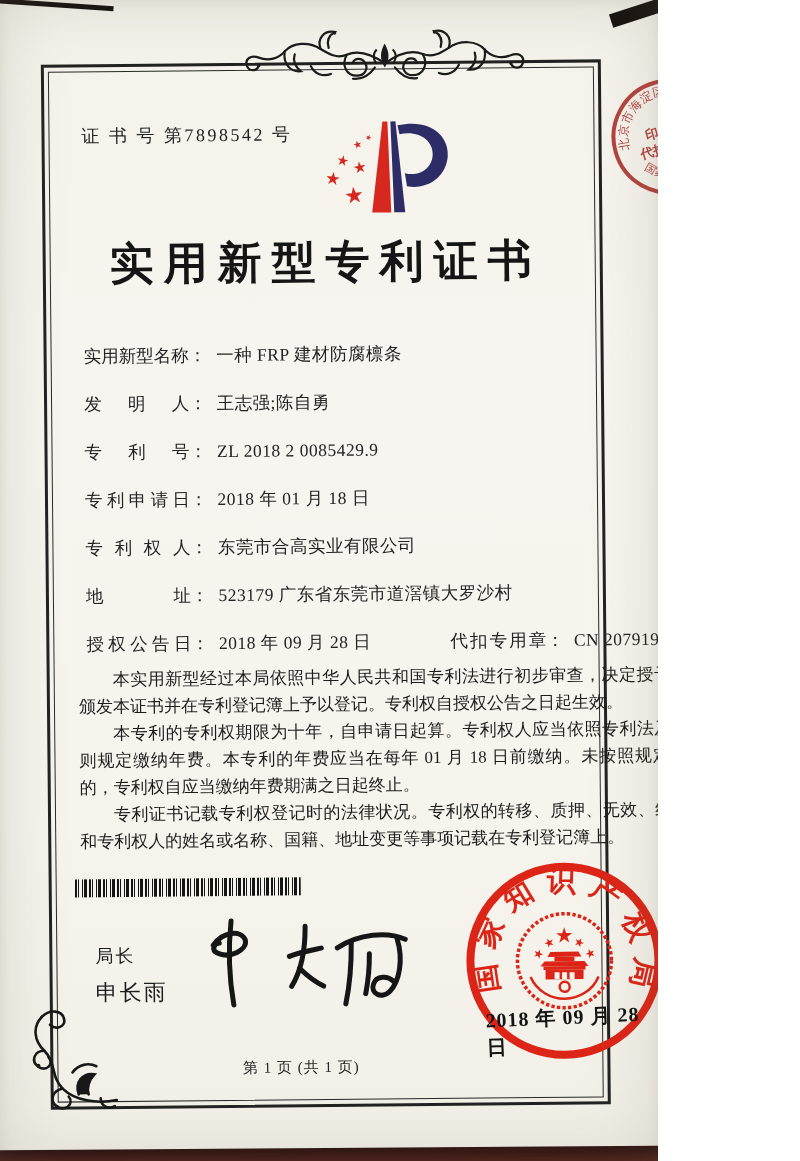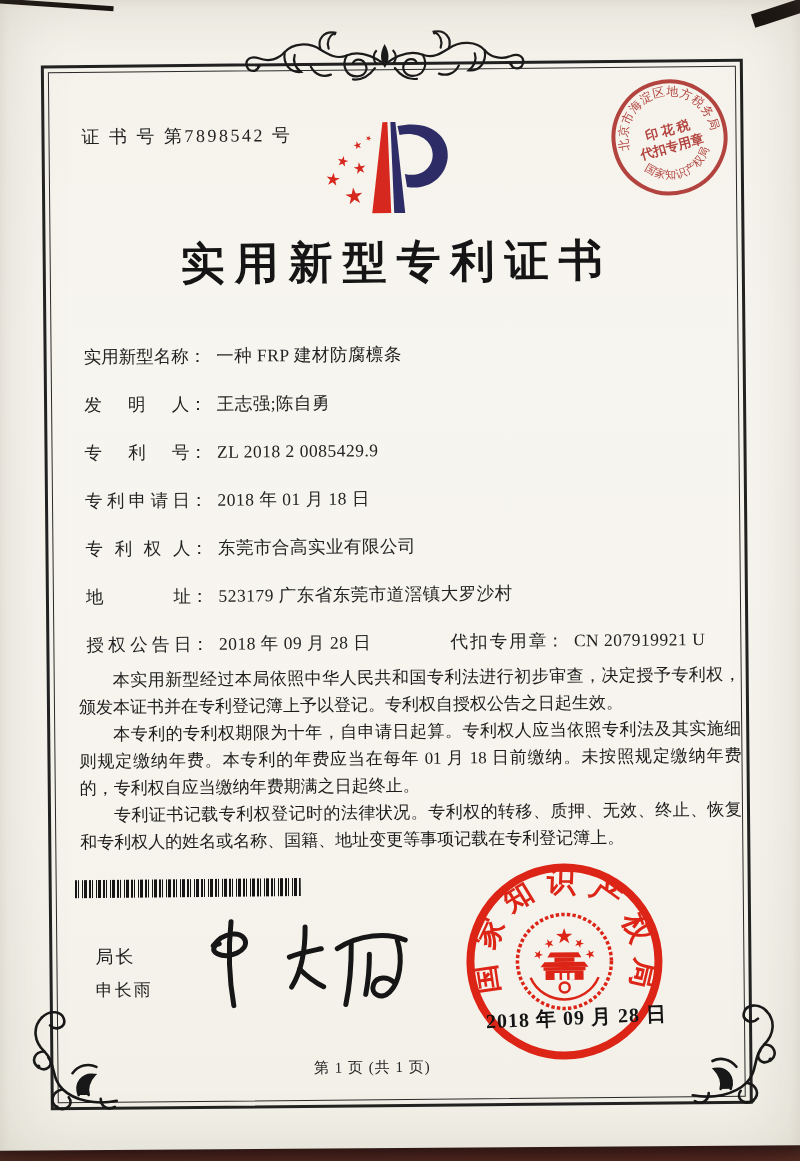--- a/index.html
+++ b/index.html
@@ -1,18 +1,18 @@
 <!DOCTYPE html>
 <html><head>
 <meta charset="utf-8">
 <style>
   html,body{margin:0;padding:0;}
-  .page{position:relative;width:800px;height:1161px;overflow:hidden;
+  .page{position:relative;width:640px;height:1161px;overflow:hidden;
         background:linear-gradient(180deg,#f4f2ea 0%,#f7f5ef 30%,#f6f4ed 70%,#f1efe6 100%);
-        font-family:"Liberation Serif","DejaVu Serif",serif;color:#1d1d1d;}
+        font-family:"Liberation Serif","DejaVu Serif",serif;color:#1d1d1d;padding-left:18px;}
   .vignette{position:absolute;inset:0;pointer-events:none;
         box-shadow:inset 0 0 70px rgba(110,100,80,.20), inset 0 0 12px rgba(110,100,80,.10);}
   .sheet{position:absolute;inset:0;transform:rotate(-0.55deg);transform-origin:50% 52%;}
   
   .frame{position:absolute;left:46px;top:62px;right:52px;bottom:54px;border:3.5px solid #222;}
   .frame-inner{position:absolute;inset:4px;border:1.5px solid #2a2a2a;}
   
   .certno{position:absolute;left:86px;top:122px;font-size:18px;letter-spacing:2.5px;color:#222;}
   .title{position:absolute;left:0;right:0;top:233px;text-align:center;font-size:44px;font-weight:bold;
          letter-spacing:10px;color:#151515;}
@@ -23,21 +23,21 @@
   .grant2{position:absolute;left:364px;top:0;white-space:nowrap;}
   .grant2 .flabel{width:96px;}
   .paras{position:absolute;left:78px;top:664px;width:662px;font-size:17px;line-height:27px;
          color:#1c1c1c;text-align:justify;}
   .paras p{margin:0;text-indent:2em;}
   .barcode{position:absolute;left:72px;top:877px;width:226px;height:18px;
      background:repeating-linear-gradient(90deg,#151515 0,#151515 2px,transparent 2px,transparent 3px,
        #151515 3px,#151515 4px,transparent 4px,transparent 7px,#151515 7px,#151515 8px,
        transparent 8px,transparent 9px,#151515 9px,#151515 12px,transparent 12px,transparent 14px);}
   .officer-title{position:absolute;left:92px;top:942px;font-size:18px;letter-spacing:2px;}
-  .officer-name{position:absolute;left:92px;top:976px;font-size:17px;letter-spacing:2px;}
+  .officer-name{position:absolute;left:92px;top:976px;font-size:22px;letter-spacing:2px;}
   .signature{position:absolute;left:198px;top:914px;}
   .sealwrap{position:absolute;left:455px;top:857px;width:212px;height:212px;}
   .sealdate{position:absolute;left:482px;top:1006px;font-size:20px;font-weight:bold;letter-spacing:1px;
             color:#141414;transform:rotate(-2deg);}
   .footer{position:absolute;left:0;right:0;top:1058px;text-align:center;font-size:15px;
           letter-spacing:1px;color:#262626;transform:translateX(-32px);}
   .stampwrap{position:absolute;left:606px;top:72px;width:136px;height:136px;opacity:.92;}
   .logo{position:absolute;left:326px;top:118px;}
   .dragon{position:absolute;left:228px;top:24px;}
   .corner{position:absolute;width:106px;height:112px;}

